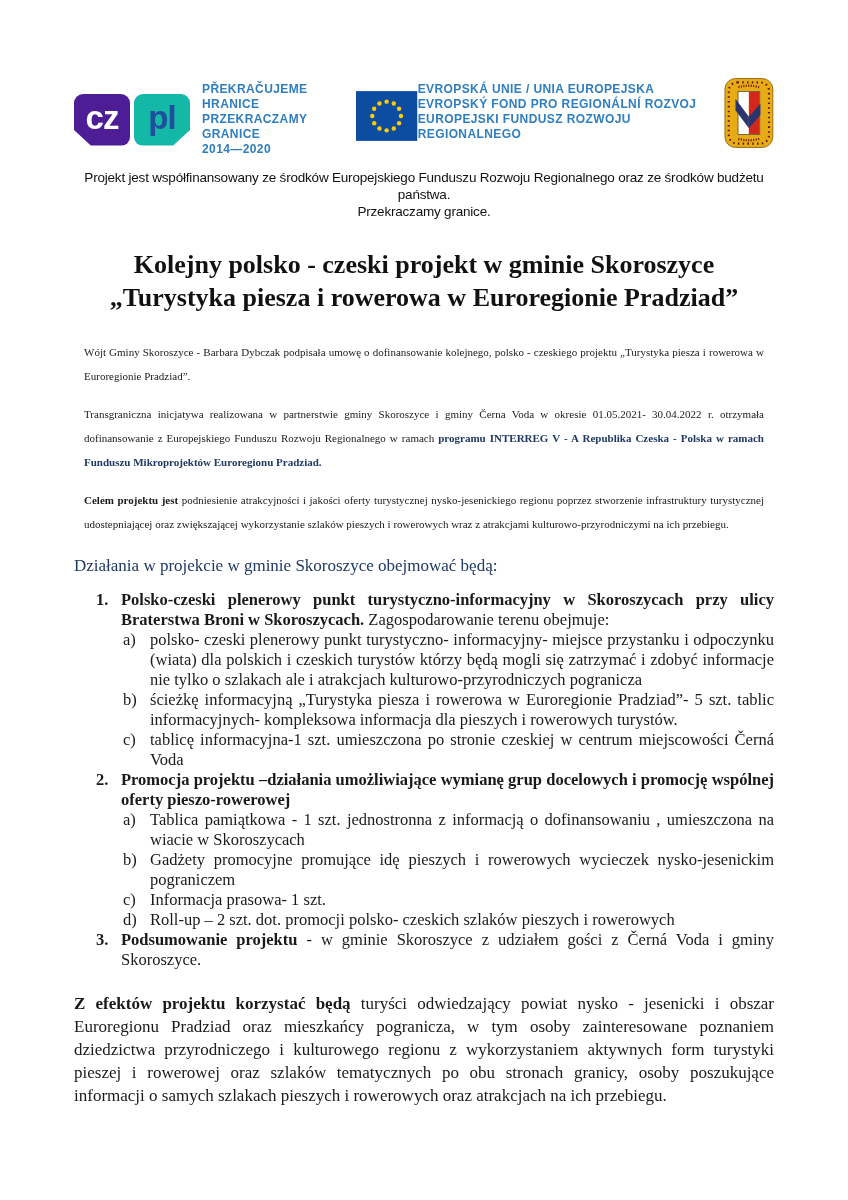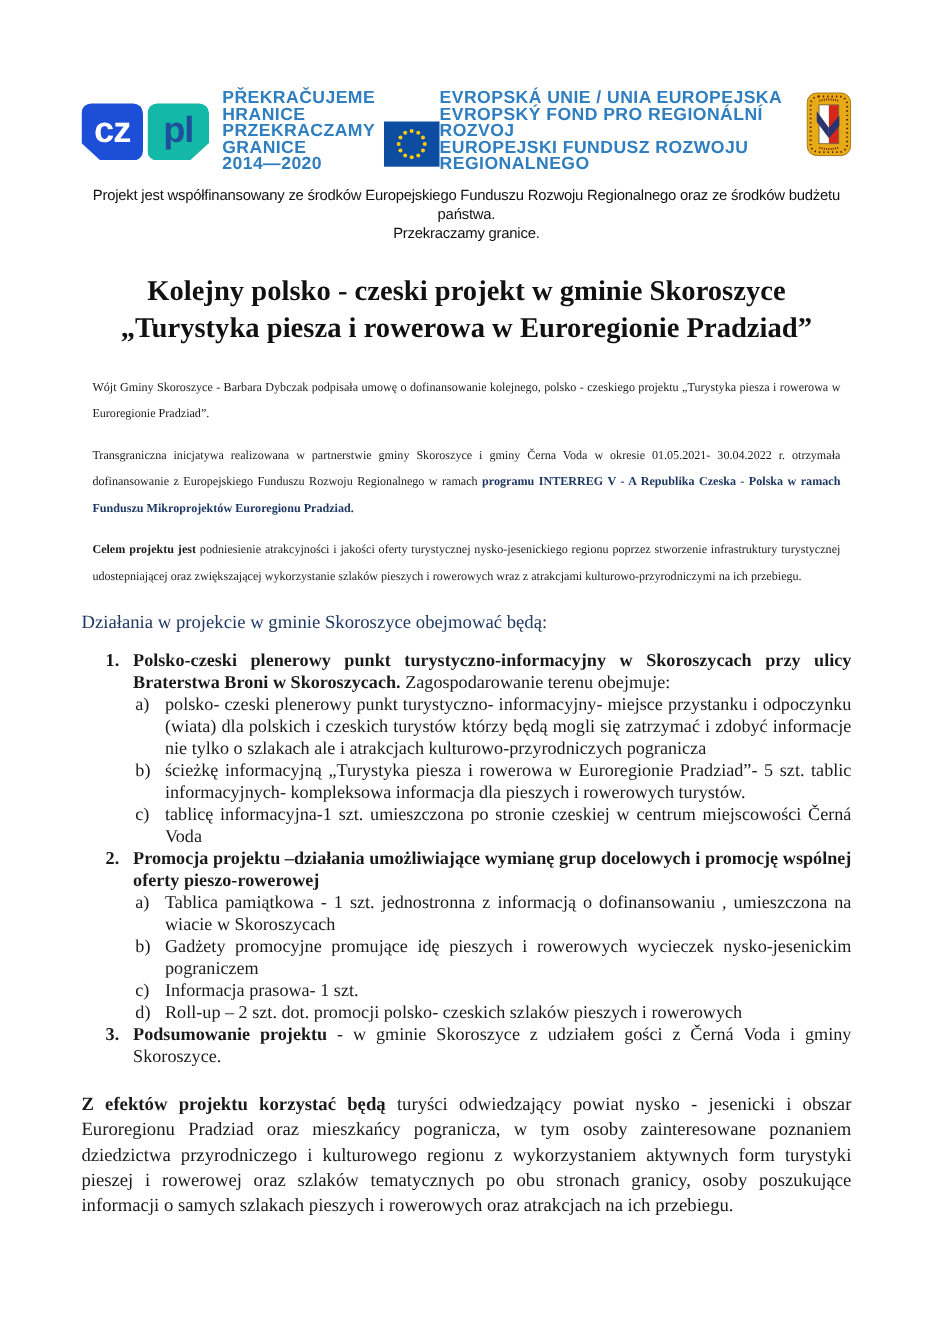--- a/index.html
+++ b/index.html
@@ -12,27 +12,27 @@
   
   .header { display:flex; align-items:flex-start; justify-content:space-between; height:66px; }
   .logo-block { display:flex; align-items:center; gap:12px; }
   .czpl-boxes { display:flex; gap:4px; }
   .lbox {
     width:56px; height:52px; border-radius:9px;
     display:flex; align-items:center; justify-content:center;
     font-family:"Liberation Sans", sans-serif; font-weight:bold;
     font-size:33px; letter-spacing:-1px; padding-bottom:3px; box-sizing:border-box;
   }
-  .lbox.cz { background:#1d4ed8; color:#ffffff;
+  .lbox.cz { background:#4c1d95; color:#ffffff;
     clip-path: polygon(0 0, 100% 0, 100% 100%, 30% 100%, 0 70%); }
   .lbox.pl { background:#14b8a6; color:#1e4f9c;
     clip-path: polygon(0 0, 100% 0, 100% 70%, 70% 100%, 0 100%); }
   .logo-text {
     font-family:"Liberation Sans", sans-serif; color:#2f7ec0;
-    font-size:16px; line-height:15px; letter-spacing:0.4px; font-weight:bold;
+    font-size:12px; line-height:15px; letter-spacing:0.4px; font-weight:bold;
   }
   .eu-block { display:flex; align-items:flex-end; }
   .eu-flag { display:block; }
   .emblem { display:block; margin-top:-6px; }
 
   
   .funding-note {
     margin-top:21px; text-align:center;
     font-family:"Liberation Sans", sans-serif; font-size:13.5px; line-height:17px;
     color:#111; letter-spacing:-0.2px;

